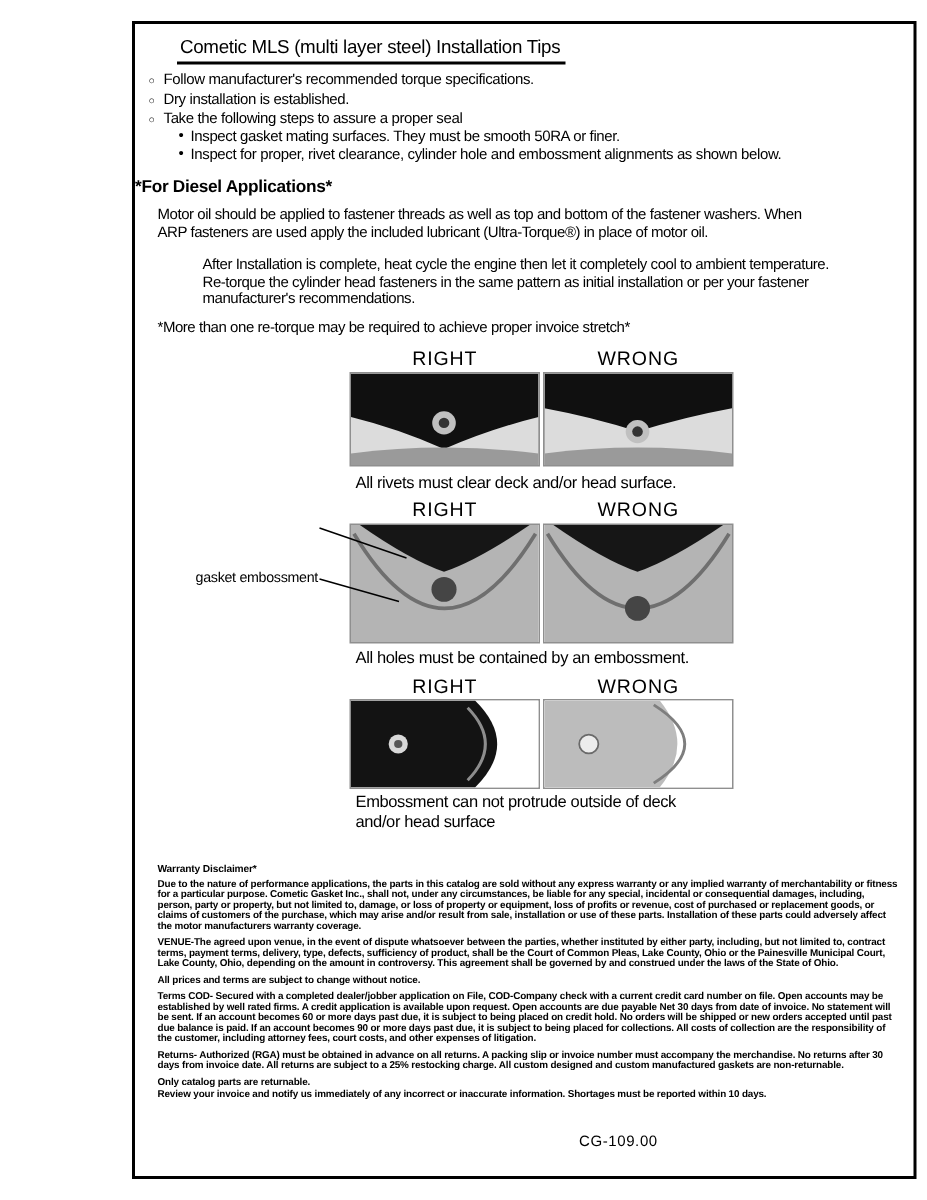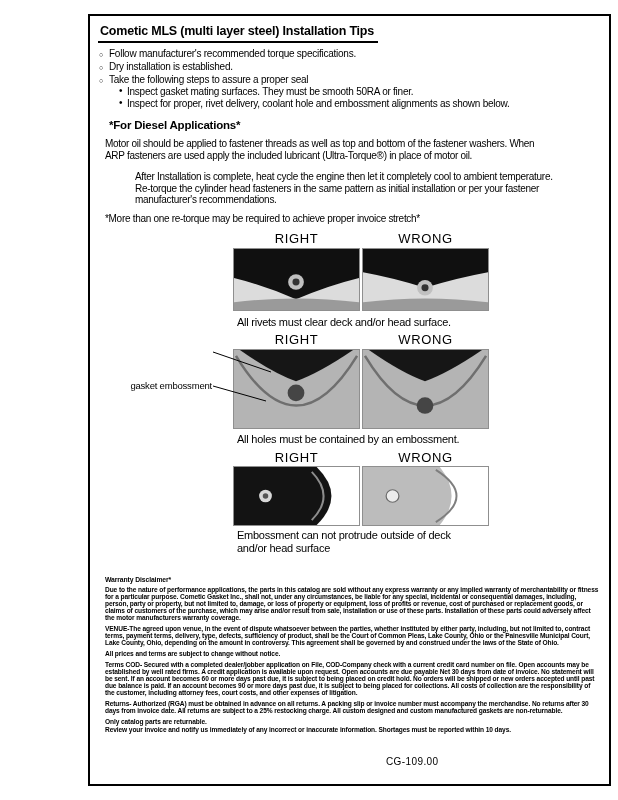--- a/index.html
+++ b/index.html
@@ -7,31 +7,31 @@
   .page {
     position:relative; width:618px; height:800px; background:#ffffff;
     font-family:"Liberation Sans", sans-serif; color:#000;
     overflow:hidden;
   }
   .frame {
     position:absolute; left:88px; top:14px; width:523px; height:772px;
     border:2px solid #000;
   }
   .title {
-    position:absolute; left:8px; top:8px; display:inline-block;
-    font-size:12.5px; font-weight:bold; letter-spacing:-0.2px;
+    position:absolute; left:28px; top:8px; display:inline-block;
+    font-size:12.5px; font-weight:normal; letter-spacing:-0.2px;
     border-bottom:2px solid #000; padding:0 4px 3px 2px;
   }
   .tips { position:absolute; left:9px; top:31px; width:480px; list-style:none; }
   .tips li { font-size:10px; letter-spacing:-0.25px; }
   .tips li.l1 { line-height:13px; padding-left:10px; position:relative; }
   .tips li.l1::before { content:"○"; position:absolute; left:0; top:1px; font-size:7px; }
   .tips li.l2 { line-height:11.5px; margin-left:18px; padding-left:10px; position:relative; }
   .tips li.l2::before { content:"•"; position:absolute; left:2px; top:-1px; font-size:10px; }
-  .diesel-heading { position:absolute; left:19px; top:103px; font-size:11.5px; font-weight:bold; letter-spacing:-0.2px; }
+  .diesel-heading { position:absolute; left:0; top:103px; font-size:11.5px; font-weight:bold; letter-spacing:-0.2px; }
   .para { position:absolute; left:15px; width:432px; font-size:10px; line-height:11.5px; letter-spacing:-0.3px; }
   .p1 { top:122px; }
   .p2 { top:155px;margin-left:30px; }
   .note { position:absolute; left:15px; top:197px; width:440px; font-size:10px; letter-spacing:-0.3px; }
 
   .diagrams { position:absolute; left:0; top:215px; width:565px; height:335px; }
   .dlabel { position:absolute; width:127px; text-align:center; font-size:13px; letter-spacing:0.6px; }
   .dimg { position:absolute; width:127px; border:1px solid #8f8f8f; background:#fff; display:block; }
   .dcap { position:absolute; font-size:11px; letter-spacing:-0.25px; line-height:13px; }
   .anno { position:absolute; left:8px; width:114px; text-align:right; font-size:9.5px; line-height:10.5px; white-space:pre-line; letter-spacing:-0.2px; }
@@ -48,21 +48,21 @@
 <div class="page">
   <div class="frame">
 
     <div class="title">Cometic MLS (multi layer steel) Installation Tips</div>
 
     <ul class="tips">
       <li class="l1">Follow manufacturer's recommended torque specifications.</li>
       <li class="l1">Dry installation is established.</li>
       <li class="l1">Take the following steps to assure a proper seal</li>
       <li class="l2">Inspect gasket mating surfaces.  They must be smooth 50RA or finer.</li>
-      <li class="l2">Inspect for proper, rivet delivery, coolant hole and embossment alignments as shown below.</li>
+      <li class="l2">Inspect for proper, rivet clearance, cylinder hole and embossment alignments as shown below.</li>
     </ul>
 
     <div class="diesel-heading">*For Diesel Applications*</div>
     <div class="para p1">Motor oil should be applied to fastener threads as well as top and bottom of the fastener washers. When ARP fasteners are used apply the included lubricant (Ultra-Torque®) in place of motor oil.</div>
     <div class="para p2">After Installation is complete, heat cycle the engine then let it completely cool to ambient temperature. Re-torque the cylinder head fasteners in the same pattern as initial installation or per your fastener manufacturer's recommendations.</div>
     <div class="note">*More than one re-torque may be required to achieve proper invoice stretch*</div>
 
     <div class="diagrams">
 
       <div class="dlabel" style="left:143px; top:0;">RIGHT</div>

